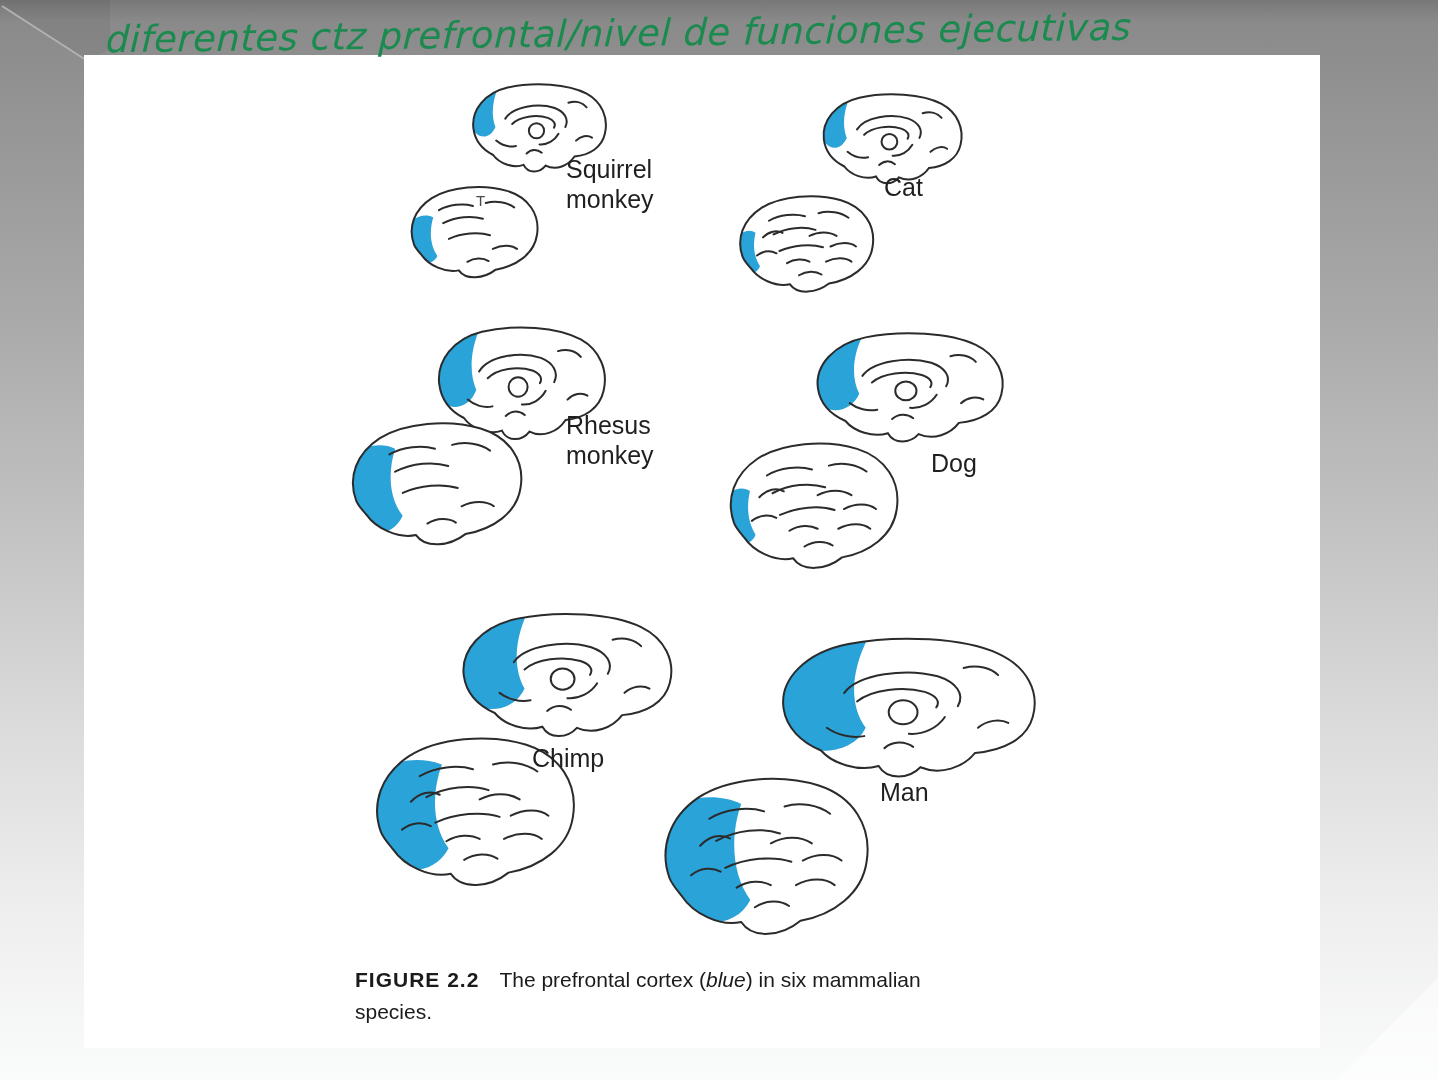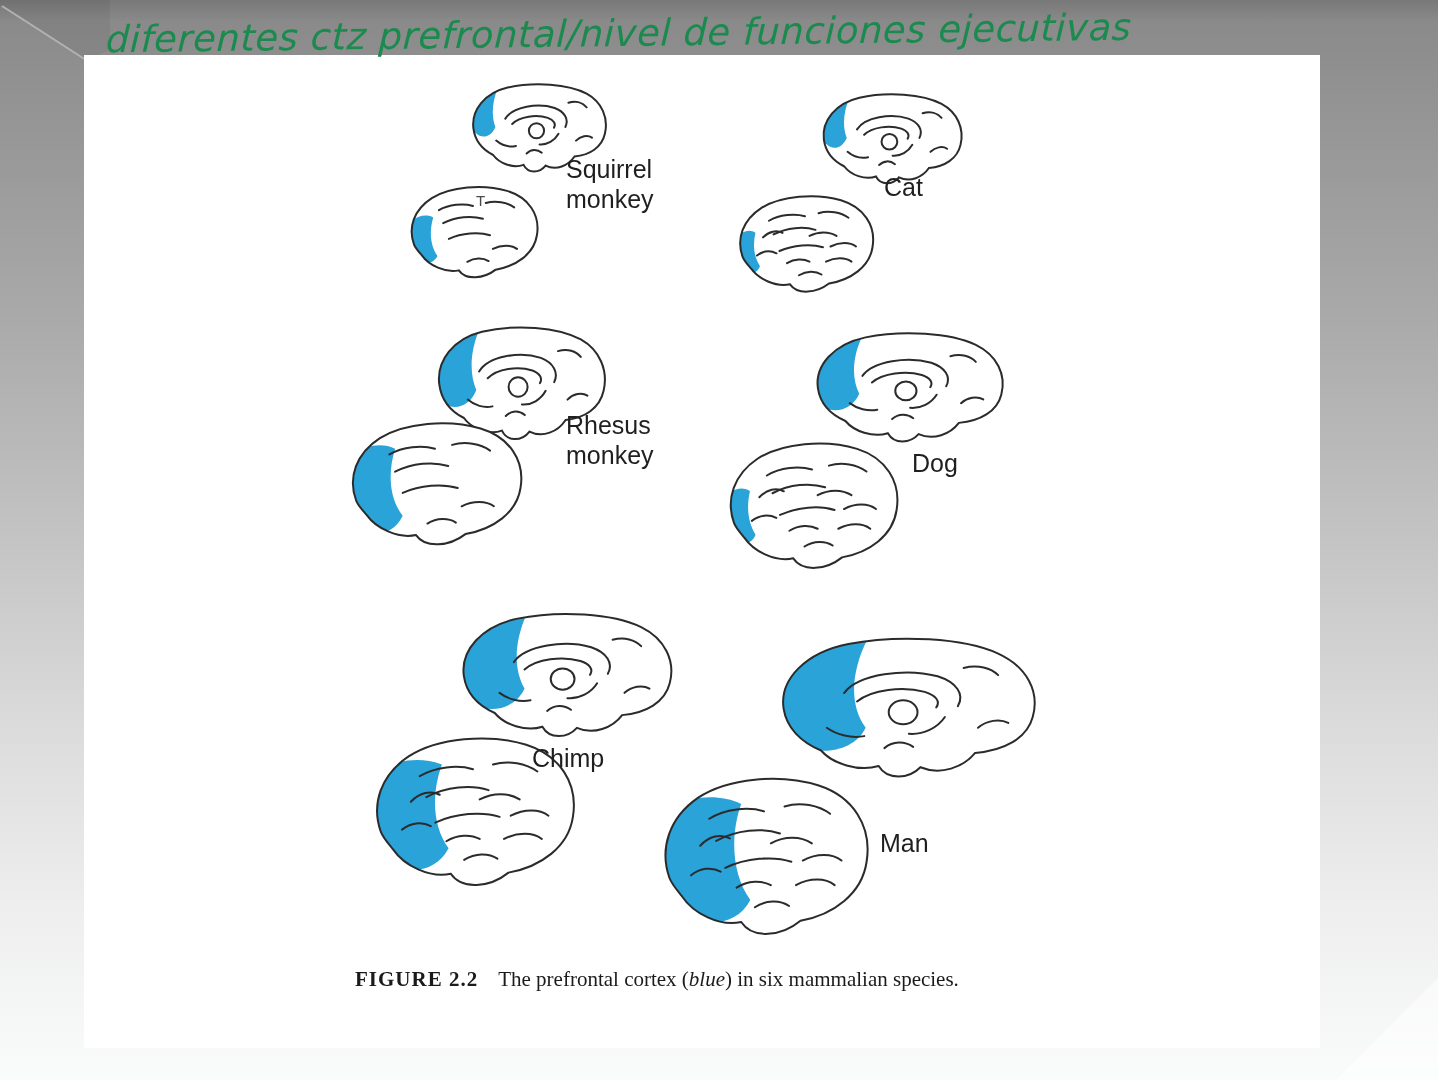--- a/index.html
+++ b/index.html
@@ -33,21 +33,21 @@
     position:absolute;
     font-size:25px;color:#1f1f1f;line-height:30px;
   }
   .species-label span{display:block;}
   .marker-t{
     position:absolute;left:476px;top:192px;
     font-size:15px;color:#4a4a4a;
   }
   .caption{
     position:absolute;left:355px;top:964px;width:645px;
-    font-family:Liberation Serif, serif;
+    font-family:Liberation Sans, sans-serif;
     font-size:21px;color:#1b1b1b;line-height:1.5;
   }
   .cap-label{font-weight:bold;letter-spacing:1px;margin-right:20px;}
   .cap-em{font-style:italic;}
 </style>
 </head>
 <body>
 
 <div class="slide">
 
@@ -164,21 +164,21 @@
     <path class="pf-blue" clip-path="url(#mC)" d="M6,20 L58,6 C48,28 46,52 54,70 C48,86 32,92 20,84 L4,74 Z" fill="#2aa3d9"></path>
     <use href="#mO" class="b-stroke"></use>
     <use href="#mD"></use>
   </svg>
   <svg class="brain" style="left:718px;top:438px;width:188px;height:146px" viewBox="0 0 200 148" preserveAspectRatio="none">
     <use href="#lO" class="b-fill"></use>
     <path class="pf-blue" clip-path="url(#lC)" d="M4,66 C10,52 26,48 34,54 C30,70 32,86 40,98 C34,112 16,110 8,96 Z" fill="#2aa3d9"></path>
     <use href="#lO" class="b-stroke"></use>
     <use href="#lB"></use>
   </svg>
-  <div class="species-label" style="left:912px;top:448px">
+  <div class="species-label" style="left:931px;top:448px">
     <span>Dog</span>
   </div>
 
   <svg class="brain" style="left:446px;top:608px;width:238px;height:140px" viewBox="0 0 200 132" preserveAspectRatio="none">
     <use href="#mO" class="b-fill"></use>
     <path class="pf-blue" clip-path="url(#mC)" d="M6,16 L68,5 C58,30 56,56 66,76 C58,96 36,100 22,90 L4,78 Z" fill="#2aa3d9"></path>
     <use href="#mO" class="b-stroke"></use>
     <use href="#mD"></use>
   </svg>
   <svg class="brain" style="left:362px;top:732px;width:222px;height:172px" viewBox="0 0 200 148" preserveAspectRatio="none">
@@ -196,21 +196,21 @@
     <path class="pf-blue" clip-path="url(#mC)" d="M6,14 L74,4 C62,32 60,60 72,80 C64,100 40,104 24,94 L4,80 Z" fill="#2aa3d9"></path>
     <use href="#mO" class="b-stroke"></use>
     <use href="#mD"></use>
   </svg>
   <svg class="brain" style="left:650px;top:772px;width:228px;height:182px" viewBox="0 0 200 148" preserveAspectRatio="none">
     <use href="#lO" class="b-fill"></use>
     <path class="pf-blue" clip-path="url(#lC)" d="M4,36 C26,20 58,16 80,26 C70,52 72,84 88,104 C76,126 44,128 22,112 L2,96 Z" fill="#2aa3d9"></path>
     <use href="#lO" class="b-stroke"></use>
     <use href="#lB"></use>
   </svg>
-  <div class="species-label" style="left:880px;top:828px">
+  <div class="species-label" style="left:880px;top:777px">
     <span>Man</span>
   </div>
 
   <div class="caption">
     <span class="cap-label">FIGURE 2.2</span><span>The prefrontal cortex (</span><i class="cap-em">blue</i><span>) in six mammalian species.</span>
   </div>
 
 </div>
 
 </body></html>

